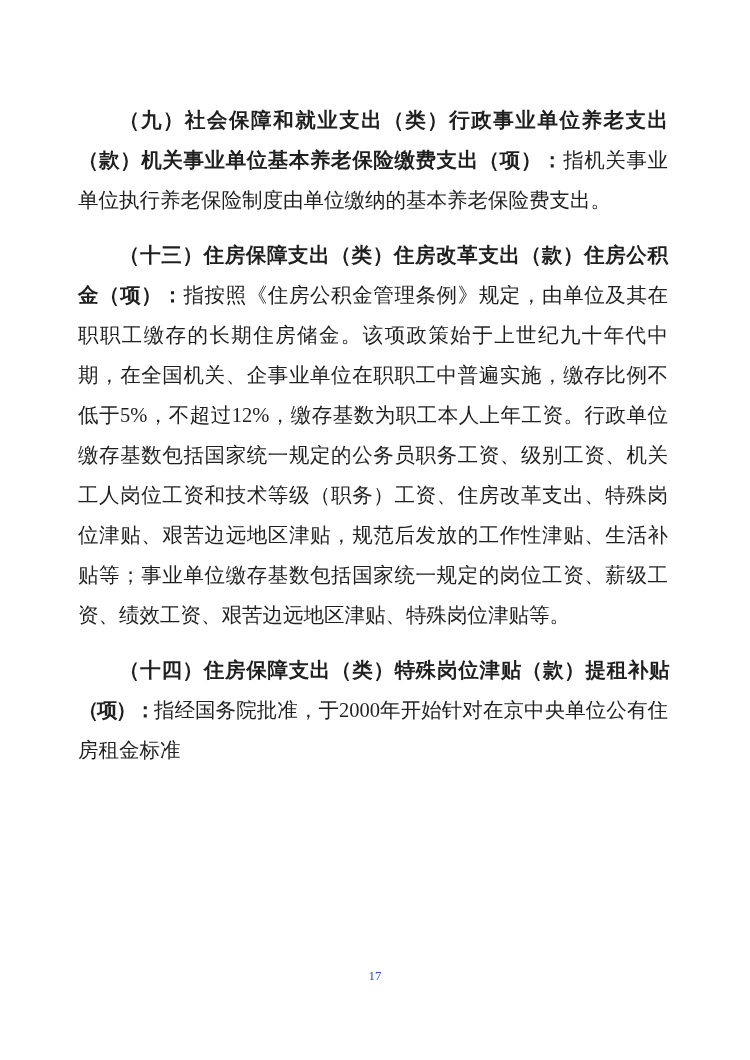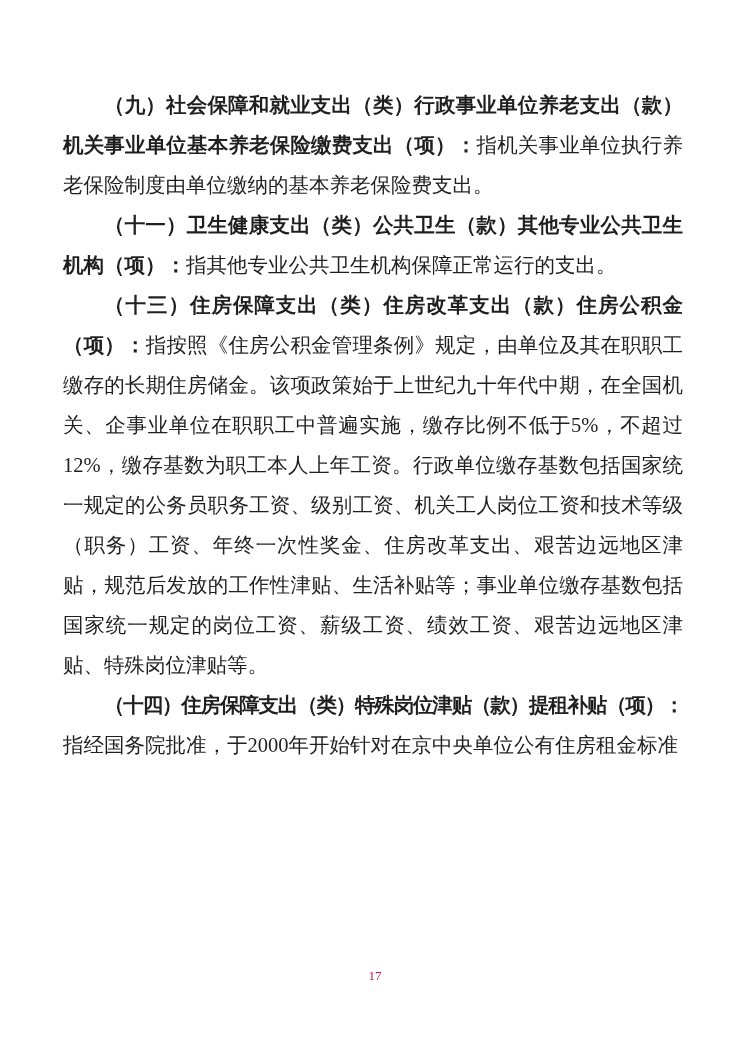--- a/index.html
+++ b/index.html
@@ -17,21 +17,21 @@
     box-sizing: border-box;
     overflow: hidden;
   }
   .content {
     position: absolute;
     top: 85px;
     left: 63px;
     width: 620px;
   }
   .para {
-    margin: 0;
+    margin: 15px;
     font-size: 20.5px;
     line-height: 40px;
     text-align: justify;
     text-justify: inter-ideograph;
     text-indent: 2em;
     word-break: normal;
   }
   .h {
     font-weight: bold;
   }
@@ -41,30 +41,29 @@
   .footer {
     position: absolute;
     top: 966px;
     left: 0;
     right: 0;
     text-align: center;
   }
   .pageno {
     font-size: 13px;
     line-height: 20px;
-    color: #be185d;
+    color: #1d4ed8;
     font-family: "Liberation Serif", "DejaVu Serif", serif;
   }
 </style>
 </head>
 <body>
 
 <div class="page">
   <main class="content">
     <p class="para"><span class="h">（九）社会保障和就业支出（类）行政事业单位养老支出（款）机关事业单位基本养老保险缴费支出（项）：</span><span>指机关事业单位执行养老保险制度由单位缴纳的基本养老保险费支出。</span></p>
-    <p class="para"><span class="h">（十一）卫生健康支出（类）公共卫生（款）其他专业公共卫生机构（项）：</span><span>指其他专业公共卫生机构保障正常运行的支出。</span></p>
-    <p class="para"><span class="h">（十三）住房保障支出（类）住房改革支出（款）住房公积金（项）：</span><span>指按照《住房公积金管理条例》规定，由单位及其在职职工缴存的长期住房储金。该项政策始于上世纪九十年代中期，在全国机关、企事业单位在职职工中普遍实施，缴存比例不低于5%，不超过12%，缴存基数为职工本人上年工资。行政单位缴存基数包括国家统一规定的公务员职务工资、级别工资、机关工人岗位工资和技术等级（职务）工资、年终一次性奖金、住房改革支出、艰苦边远地区津贴，规范后发放的工作性津贴、生活补贴等；事业单位缴存基数包括国家统一规定的岗位工资、薪级工资、绩效工资、艰苦边远地区津贴、特殊岗位津贴等。</span></p>
+    <p class="para"><span class="h">（十三）住房保障支出（类）住房改革支出（款）住房公积金（项）：</span><span>指按照《住房公积金管理条例》规定，由单位及其在职职工缴存的长期住房储金。该项政策始于上世纪九十年代中期，在全国机关、企事业单位在职职工中普遍实施，缴存比例不低于5%，不超过12%，缴存基数为职工本人上年工资。行政单位缴存基数包括国家统一规定的公务员职务工资、级别工资、机关工人岗位工资和技术等级（职务）工资、住房改革支出、特殊岗位津贴、艰苦边远地区津贴，规范后发放的工作性津贴、生活补贴等；事业单位缴存基数包括国家统一规定的岗位工资、薪级工资、绩效工资、艰苦边远地区津贴、特殊岗位津贴等。</span></p>
     <p class="para"><span class="h tight">（十四）住房保障支出（类）特殊岗位津贴（款）提租补贴（项）：</span><span>指经国务院批准，于2000年开始针对在京中央单位公有住房租金标准</span></p>
   </main>
   <footer class="footer">
     <span class="pageno">17</span>
   </footer>
 </div>
 
 </body></html>

